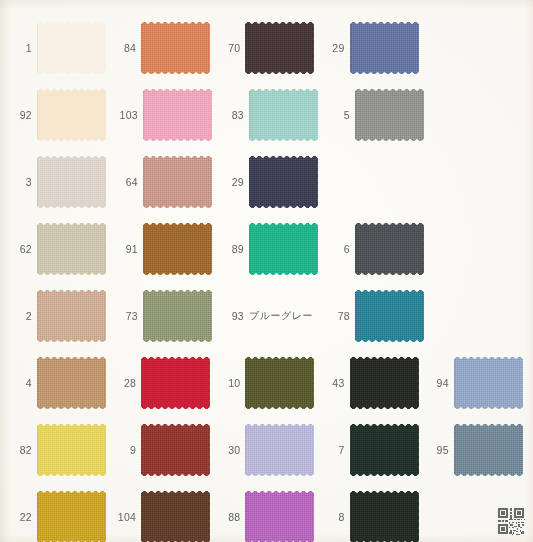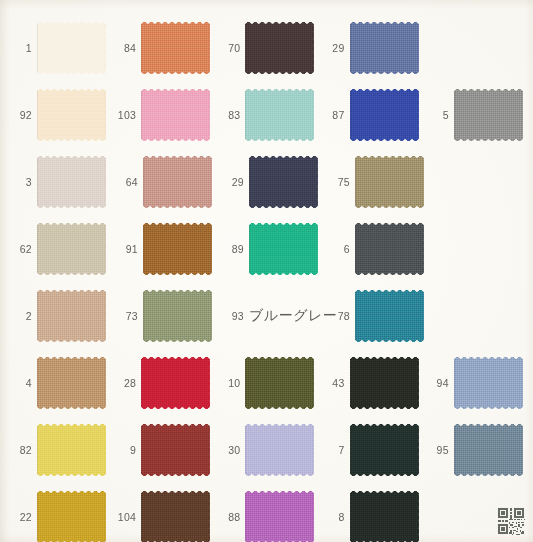--- a/index.html
+++ b/index.html
@@ -116,21 +116,21 @@
     -webkit-mask-image: radial-gradient(circle 3.3px at 50% 3.35px, #000 99%, transparent 100%);
     -webkit-mask-size: 6.7px 6.7px;
     -webkit-mask-repeat: repeat-y;
     mask-image: radial-gradient(circle 3.3px at 50% 3.35px, #000 99%, transparent 100%);
     mask-size: 6.7px 6.7px;
     mask-repeat: repeat-y;
   }
 
   
   .label-only {
-    font-size: 14px;
+    font-size: 10px;
     color: #5e5d59;
     letter-spacing: .5px;
     font-family: "DejaVu Sans", "Liberation Sans", sans-serif;
     white-space: nowrap;
   }
 
   
   .mark-16 {
     position: absolute;
     left: 46px;
@@ -184,44 +184,36 @@
       </div>
       <div class="cell">
         <span class="code">103</span>
         <div class="swatch" style="background-color: rgb(237, 162, 187);"></div>
       </div>
       <div class="cell">
         <span class="code">83</span>
         <div class="swatch" style="background-color: rgb(156, 207, 198);"></div>
       </div>
       <div class="cell">
-        <span class="code">87</span>
-        <div class="swatch" style="background-color: rgb(53, 73, 164);"></div>
-      </div>
-      <div class="cell">
         <span class="code">5</span>
         <div class="swatch" style="background-color: rgb(142, 142, 140);"></div>
       </div>
     </div>
     <div class="swatch-row">
       <div class="cell">
         <span class="code">3</span>
         <div class="swatch" style="background-color: rgb(221, 210, 202);"></div>
       </div>
       <div class="cell">
         <span class="code">64</span>
         <div class="swatch" style="background-color: rgb(199, 148, 136);"></div>
       </div>
       <div class="cell">
         <span class="code">29</span>
         <div class="swatch" style="background-color: rgb(60, 62, 82);"></div>
-      </div>
-      <div class="cell">
-        <span class="code">75</span>
-        <div class="swatch" style="background-color: rgb(157, 142, 105);"></div>
       </div>
     </div>
     <div class="swatch-row">
       <div class="cell">
         <span class="code">62</span>
         <div class="swatch" style="background-color: rgb(204, 195, 171);"></div>
       </div>
       <div class="cell">
         <span class="code">91</span>
         <div class="swatch" style="background-color: rgb(155, 101, 47);"></div>

